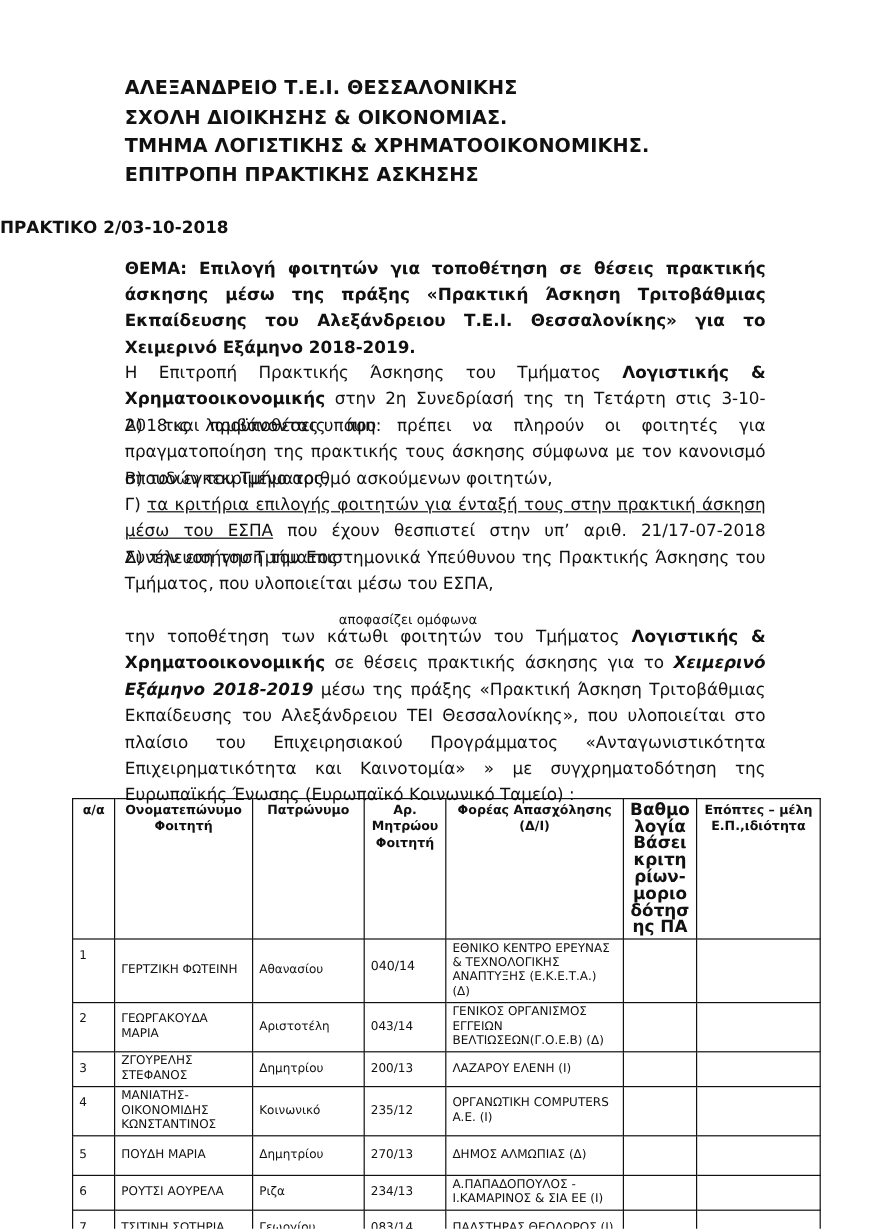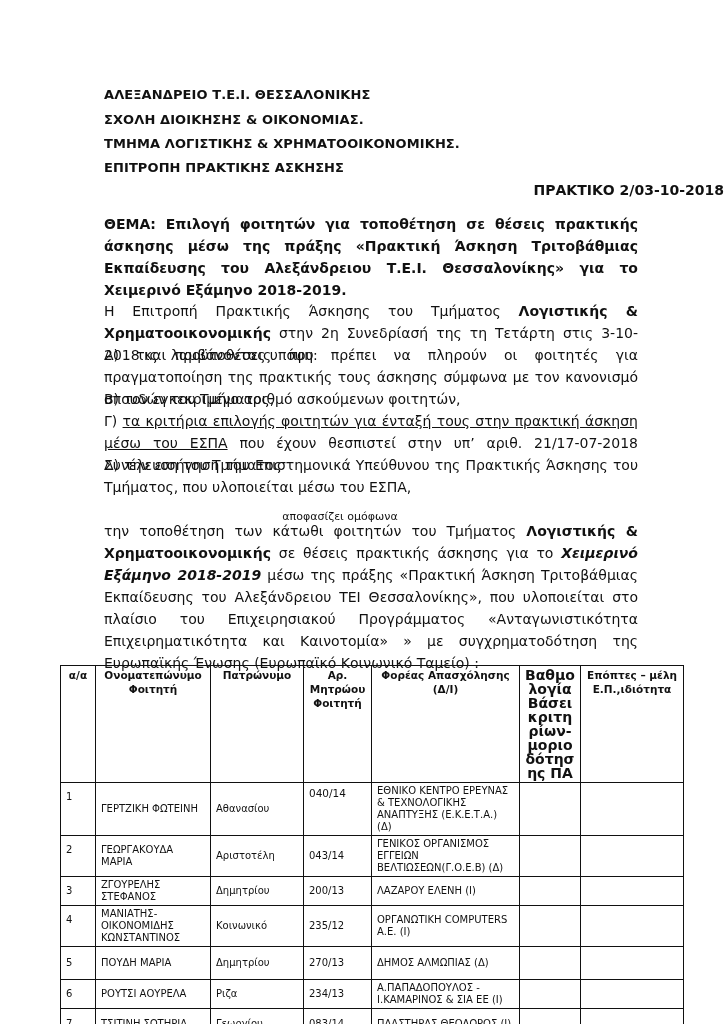--- a/index.html
+++ b/index.html
@@ -1,29 +1,29 @@
 <!DOCTYPE html>
 <html><head>
 <meta charset="utf-8">
 <style>
   html, body { margin: 0; padding: 0; background: #ffffff; }
   body { width: 724px; height: 1024px; position: relative; overflow: hidden;
          font-family: "DejaVu Sans", sans-serif; color: #111; }
-  .hdr { position: absolute; left: 104px; font-weight: bold; font-size: 13px; letter-spacing: 0.1px; margin-top: 24px; }
-  .title { position: absolute; left: 0; width: 724px; top: 182px; text-align: right; font-weight: bold; font-size: 14px; }
+  .hdr { position: absolute; left: 104px; font-weight: bold; font-size: 16px; letter-spacing: 0.1px; }
+  .title { position: absolute; left: 0; width: 724px; top: 182px; text-align: left; font-weight: bold; font-size: 14px; }
   .para { position: absolute; left: 104px; width: 534px; font-size: 14px; line-height: 22px; text-align: justify; }
   .para.bold { font-weight: bold; }
   .center { position: absolute; left: 0; width: 680px; text-align: center; font-size: 11px; }
   .under { text-decoration: underline; }
   table { position: absolute; left: 60px; top: 665px; border-collapse: collapse; font-size: 10px; }
   th, td { border: 1.5px solid #111; padding: 2px 5px; vertical-align: middle; }
   th { font-weight: bold; font-size: 10.5px; vertical-align: top; text-align: center; line-height: 14px; margin-top: 40px; }
   td { line-height: 12px; }
   td.num { vertical-align: top; padding-top: 8px; }
-  td.code { vertical-align: top; padding-top: 4px; font-size: 10.5px; }
+  td.code { vertical-align: top; padding-top: 16px; font-size: 10.5px; }
   td.name { font-size: 10px; }
 </style>
 </head>
 <body>
 
 <div>
   <div class="hdr" style="top:63px">ΑΛΕΞΑΝΔΡΕΙΟ Τ.Ε.Ι. ΘΕΣΣΑΛΟΝΙΚΗΣ</div>
   <div class="hdr" style="top:88px">ΣΧΟΛΗ ΔΙΟΙΚΗΣΗΣ &amp; ΟΙΚΟΝΟΜΙΑΣ.</div>
   <div class="hdr" style="top:112px">ΤΜΗΜΑ ΛΟΓΙΣΤΙΚΗΣ &amp; ΧΡΗΜΑΤΟΟΙΚΟΝΟΜΙΚΗΣ.</div>
   <div class="hdr" style="top:136px">ΕΠΙΤΡΟΠΗ ΠΡΑΚΤΙΚΗΣ ΑΣΚΗΣΗΣ</div>

